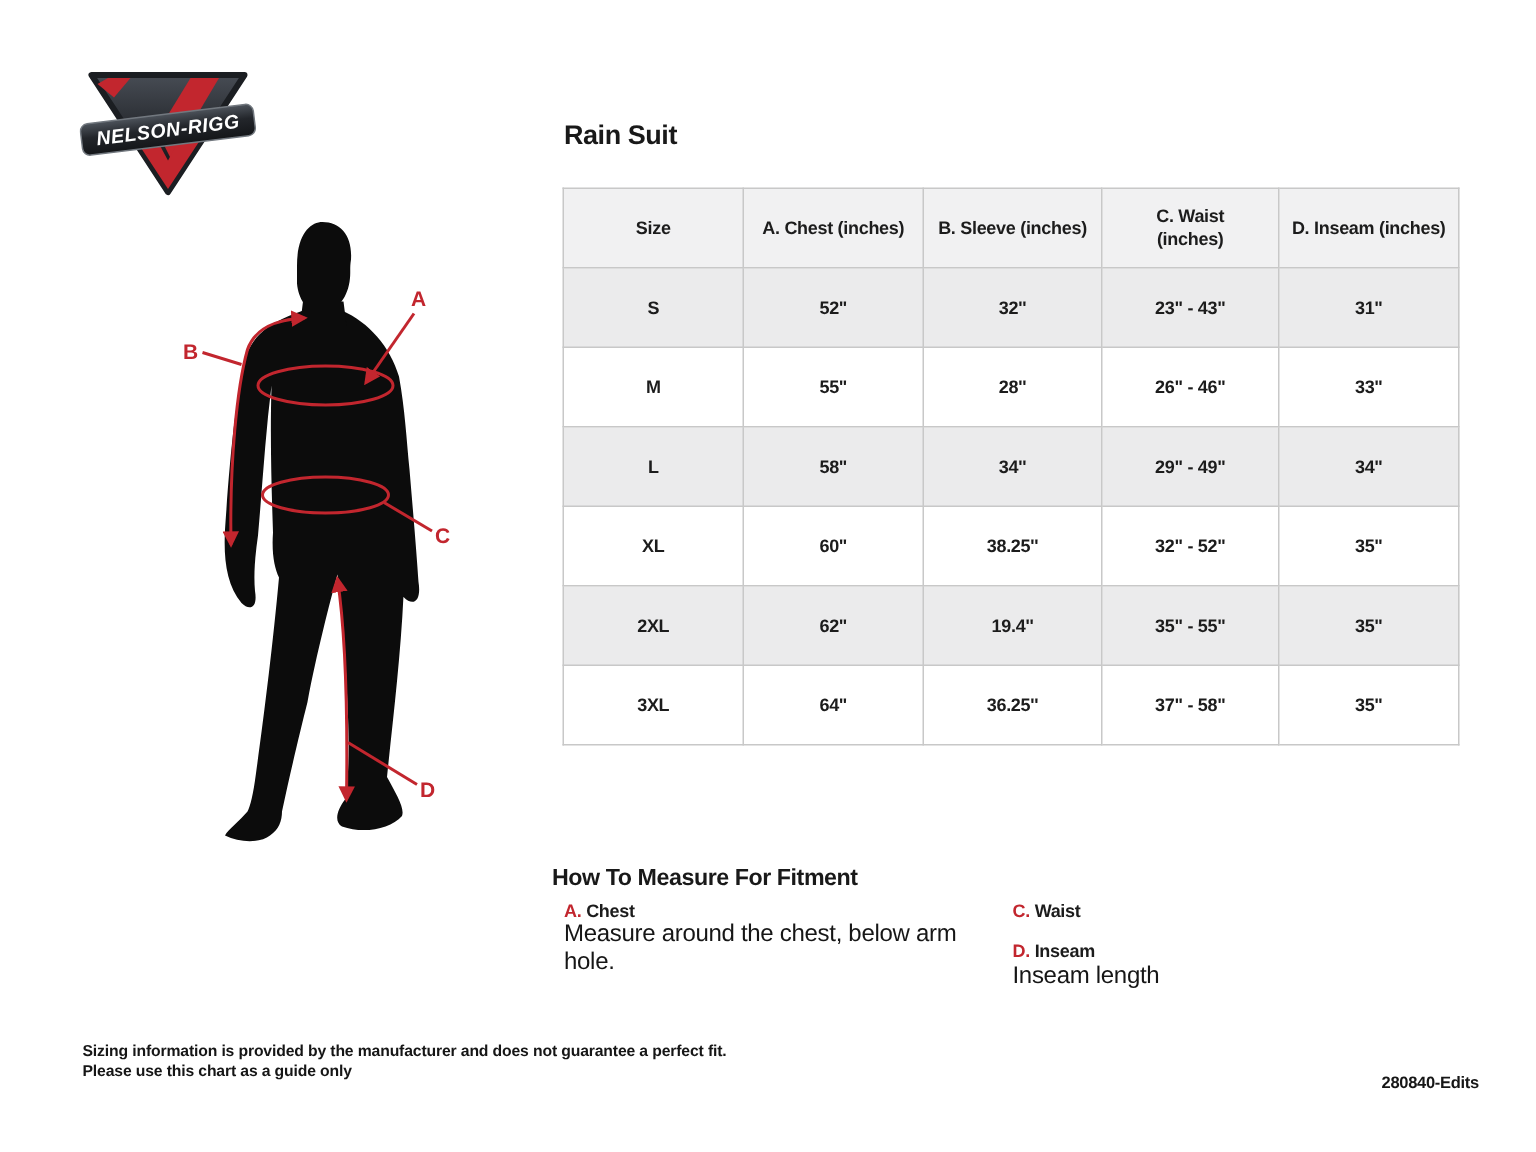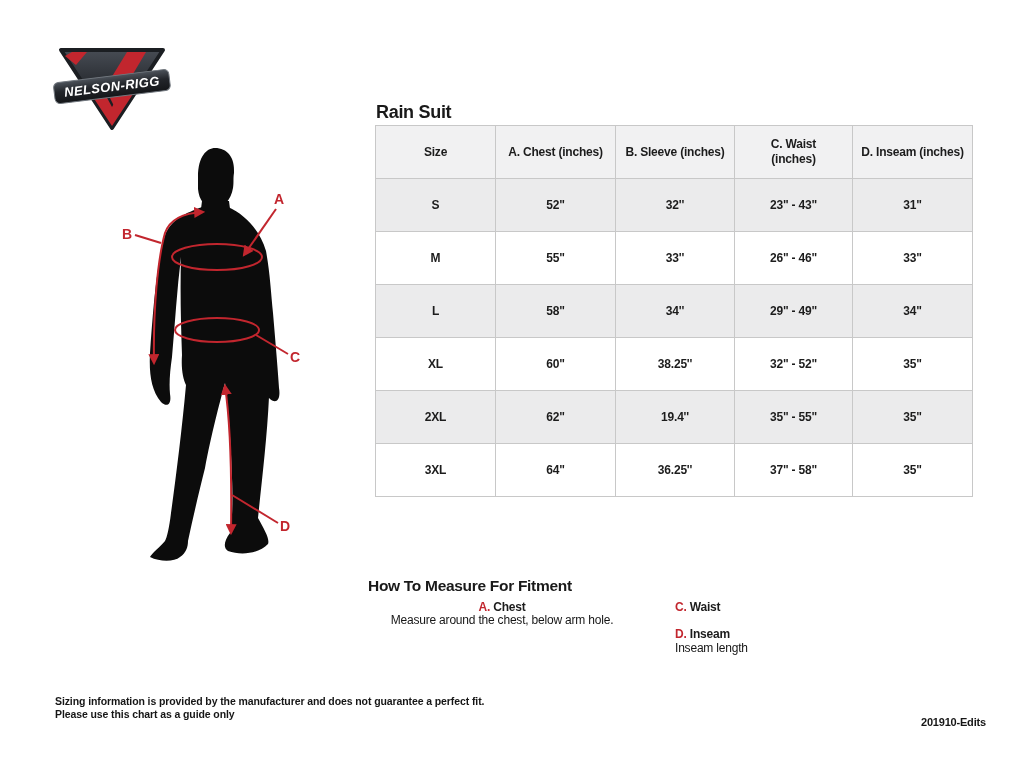--- a/index.html
+++ b/index.html
@@ -10,44 +10,44 @@
   
   .logo { position:absolute; left:53px; top:42px; width:118px; height:94px; }
 
   
   .figure { position:absolute; left:108px; top:143px; width:205px; height:425px; }
   .sil { fill:#0c0c0c; }
   .ann { stroke:#c2262e; stroke-width:2; fill:none; }
   .ann-label { fill:#c2262e; font-size:14px; font-weight:700; font-family:"Liberation Sans",sans-serif; }
 
   
-  .page-title { position:absolute; left:376px; top:102px; font-size:18px; font-weight:700; letter-spacing:-0.3px; color:#191919; }
+  .page-title { position:absolute; left:376px; top:80px; font-size:18px; font-weight:700; letter-spacing:-0.3px; color:#191919; }
 
   
   table.size-chart { position:absolute; left:375px; top:125px; width:597px; border-collapse:collapse; table-layout:fixed;border-radius:20px; }
   .size-chart th, .size-chart td {
     border:1px solid #c8c8c8; text-align:center; vertical-align:middle;
     font-size:12px; font-weight:700; letter-spacing:-0.2px; color:#1c1c1c;
     height:53px; padding:0 4px;
   }
   .size-chart thead th { background:#f1f1f2; }
   .size-chart tbody tr:nth-child(odd)  td { background:#ebebec; }
   .size-chart tbody tr:nth-child(even) td { background:#ffffff; }
   .size-chart th span { display:block; line-height:1.25; }
   .size-chart th span:empty { display:none; }
 
   
   .howto-heading { position:absolute; left:368px; top:577px; font-size:15.5px; font-weight:700; letter-spacing:-0.3px; color:#191919; }
   .howto-col { position:absolute; top:600px; }
-  .howto-col.left  { left:356px; width:292px;text-align:center; }
+  .howto-col.left  { left:376px; width:292px; }
   .howto-col.right { left:675px; width:288px; }
   .measure-item { margin-bottom:13px; }
   .measure-label { font-size:12px; font-weight:700; letter-spacing:-0.2px; line-height:1.2; }
   .measure-key { color:#c2262e; }
-  .measure-desc { font-size:12px; font-weight:400; letter-spacing:-0.2px; line-height:1.15; color:#161616; }
+  .measure-desc { font-size:16px; font-weight:400; letter-spacing:-0.2px; line-height:1.15; color:#161616; }
 
   
   .footnote { position:absolute; left:55px; top:695px; font-size:10.5px; font-weight:700; letter-spacing:-0.1px; line-height:1.22; color:#161616; }
   .doc-code { position:absolute; left:921px; top:716px; font-size:11px; font-weight:700; letter-spacing:-0.2px; color:#161616; }
 </style>
 </head>
 <body>
 
 <div class="canvas">
 
@@ -171,21 +171,21 @@
       <tr>
         <td>S</td>
         <td>52"</td>
         <td>32''</td>
         <td>23" - 43"</td>
         <td>31"</td>
       </tr>
       <tr>
         <td>M</td>
         <td>55"</td>
-        <td>33''</td>
+        <td>28''</td>
         <td>26" - 46"</td>
         <td>33"</td>
       </tr>
       <tr>
         <td>L</td>
         <td>58"</td>
         <td>34''</td>
         <td>29" - 49"</td>
         <td>34"</td>
       </tr>
@@ -232,15 +232,15 @@
       <div class="measure-label"><span class="measure-key">D.</span> <span>Inseam</span></div>
       <div class="measure-desc">Inseam length</div>
     </div>
   </div>
 
   <div class="footnote">
     <div>Sizing information is provided by the manufacturer and does not guarantee a perfect fit.</div>
     <div>Please use this chart as a guide only</div>
   </div>
 
-  <div class="doc-code">201910-Edits</div>
+  <div class="doc-code">280840-Edits</div>
 
 </div>
 
 </body></html>

